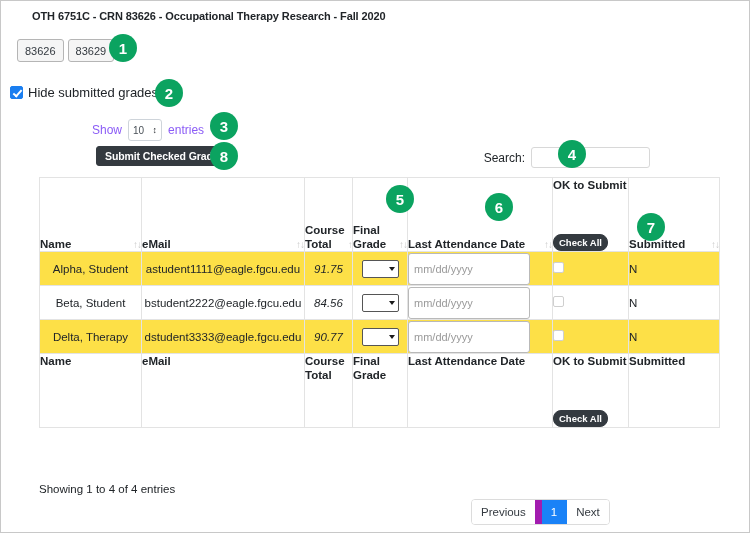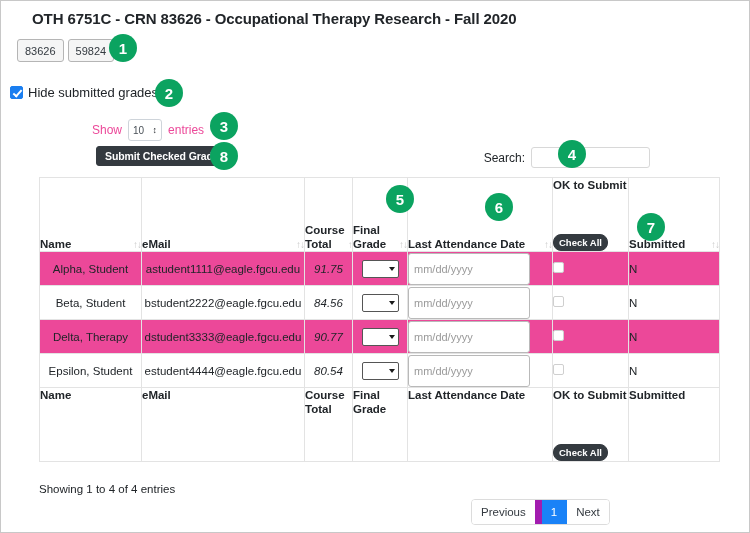--- a/index.html
+++ b/index.html
@@ -16,21 +16,21 @@
     position:relative;
     width:750px; height:533px;
     border:1px solid #c8c8c8;
     background:#fff;
     overflow:hidden;
   }
 
   
   .course-title {
     position:absolute; left:31px; top:9px;
-    font-size:15px; font-weight:bold; color:#212529;
+    font-size:11px; font-weight:bold; color:#212529;
     white-space:nowrap;
     letter-spacing:-0.1px;
   }
 
   
   .crn-row { position:absolute; left:16px; top:38px; display:flex; gap:4px; }
   .crn-btn {
     min-width:40px; height:23px;
     background:#f5f5f5;
     border:1px solid #b5b5b5;
@@ -54,21 +54,21 @@
   .cb-blue::after {
     content:""; position:absolute;
     left:4px; top:1px; width:3px; height:7px;
     border:solid #fff; border-width:0 2px 2px 0;
     transform:rotate(42deg);
   }
   .hide-label { font-size:13px; color:#212529; }
 
   
   .show-row { position:absolute; left:91px; top:118px; display:flex; align-items:center; gap:6px; }
-  .show-txt { font-size:12px; color:#ec4899; }
+  .show-txt { font-size:12px; color:#8b5cf6; }
   .len-select {
     width:34px; height:22px;
     border:1px solid #ced4da; border-radius:3px;
     background:#fff;
     font-size:10px; color:#495057;
     padding-left:4px;
     display:flex; align-items:center;
     position:relative; cursor:pointer;
   }
   .len-select .updown {
@@ -118,21 +118,21 @@
   .th-txt { line-height:14px; }
   .sort-ico { color:#c9c9c9; font-size:10px; line-height:12px; flex:none; letter-spacing:-1px; }
 
   tbody td {
     height:34px;
     font-size:11.5px; color:#212529;
     padding:0 8px;
     vertical-align:middle;
     background:#fff;
   }
-  tbody tr.stripe td { background:#ec4899; }
+  tbody tr.stripe td { background:#fde047; }
   td.c-name { text-align:center; }
   td.c-email { text-align:center;margin-left:12px; }
   td.c-total { text-align:center;font-style:italic; }
   td.c-grade { text-align:center; }
   td.c-ok { text-align:left; padding-left:10px; }
   td.c-sub { text-align:left; padding-left:8px; }
 
   .grade-select {
     width:37px; height:18px;
     border:1px solid #555; border-radius:2px;
@@ -212,21 +212,21 @@
 </style>
 </head>
 <body>
 
 <div id="page">
 
   <div class="course-title">OTH 6751C - CRN 83626 - Occupational Therapy Research - Fall 2020</div>
 
   <div class="crn-row">
     <div class="crn-btn">83626</div>
-    <div class="crn-btn">59824</div>
+    <div class="crn-btn">83629</div>
   </div>
 
   <div class="hide-row">
     <span class="cb-blue"></span>
     <span class="hide-label">Hide submitted grades</span>
   </div>
 
   <div class="show-row">
     <span class="show-txt">Show</span>
     <span class="len-select">
@@ -345,37 +345,20 @@
               </span>
           </td>
           <td>
             <input class="date-input" type="text" value="" placeholder="mm/dd/yyyy" style="">
           </td>
           <td class="c-ok">
             <span class="cb-plain"></span>
           </td>
           <td class="c-sub">N</td>
         </tr>
-        <tr>
-          <td class="c-name">Epsilon, Student</td>
-          <td class="c-email">estudent4444@eagle.fgcu.edu</td>
-          <td class="c-total">80.54</td>
-          <td class="c-grade">
-            <span class="grade-select">
-                <span class="caret"></span>
-              </span>
-          </td>
-          <td>
-            <input class="date-input" type="text" value="" placeholder="mm/dd/yyyy" style="">
-          </td>
-          <td class="c-ok">
-            <span class="cb-plain"></span>
-          </td>
-          <td class="c-sub">N</td>
-        </tr>
       </tbody>
       <tfoot>
         <tr>
           <th>Name</th>
           <th>eMail</th>
           <th>Course Total</th>
           <th>Final Grade</th>
           <th>Last Attendance Date</th>
           <th>
             <div class="th-okwrap">

